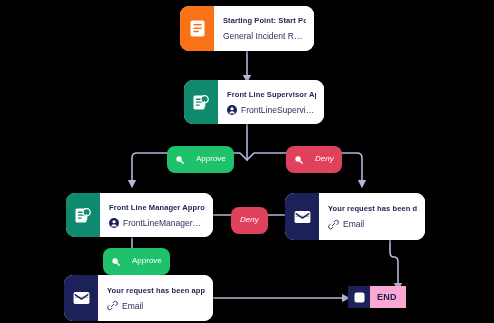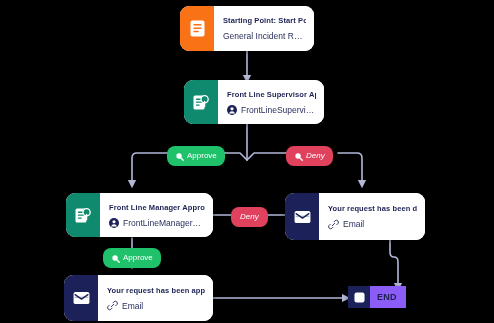--- a/index.html
+++ b/index.html
@@ -74,40 +74,40 @@
   
   .ic-orange { background: #f97316; }
   .ic-teal   { background: #0f8a6e; }
   .ic-navy   { background: #1c2159; }
 
   
   .badge {
     position: absolute;
     display: flex;
     align-items: center;
-    gap: 3px;
-    height: 20px;
+    gap: 12px;
+    height: 27px;
     padding: 0 8px;
     border-radius: 8px;
     font-size: 8px;
     color: #ffffff;
     white-space: nowrap;
     z-index: 6;
   }
   .badge-approve { background: #1fc16b; }
   .badge-deny    { background: #e0415c; font-style: italic; }
   .badge .bg-label { line-height: 1; position: relative; top: -0.5px; }
 
   
   #end-node {
     position: absolute;
     display: flex;
     align-items: center;
     border-radius: 0;
-    background: #8b5cf6;
+    background: #f9a8d4;
     box-shadow: 0 1px 4px rgba(0,0,0,0.45);
     overflow: hidden;
     z-index: 5;
   }
   #end-node .end-icon {
     width: 22px;
     height: 22px;
     flex: 0 0 22px;
     background: #1c2159;
     display: flex;

